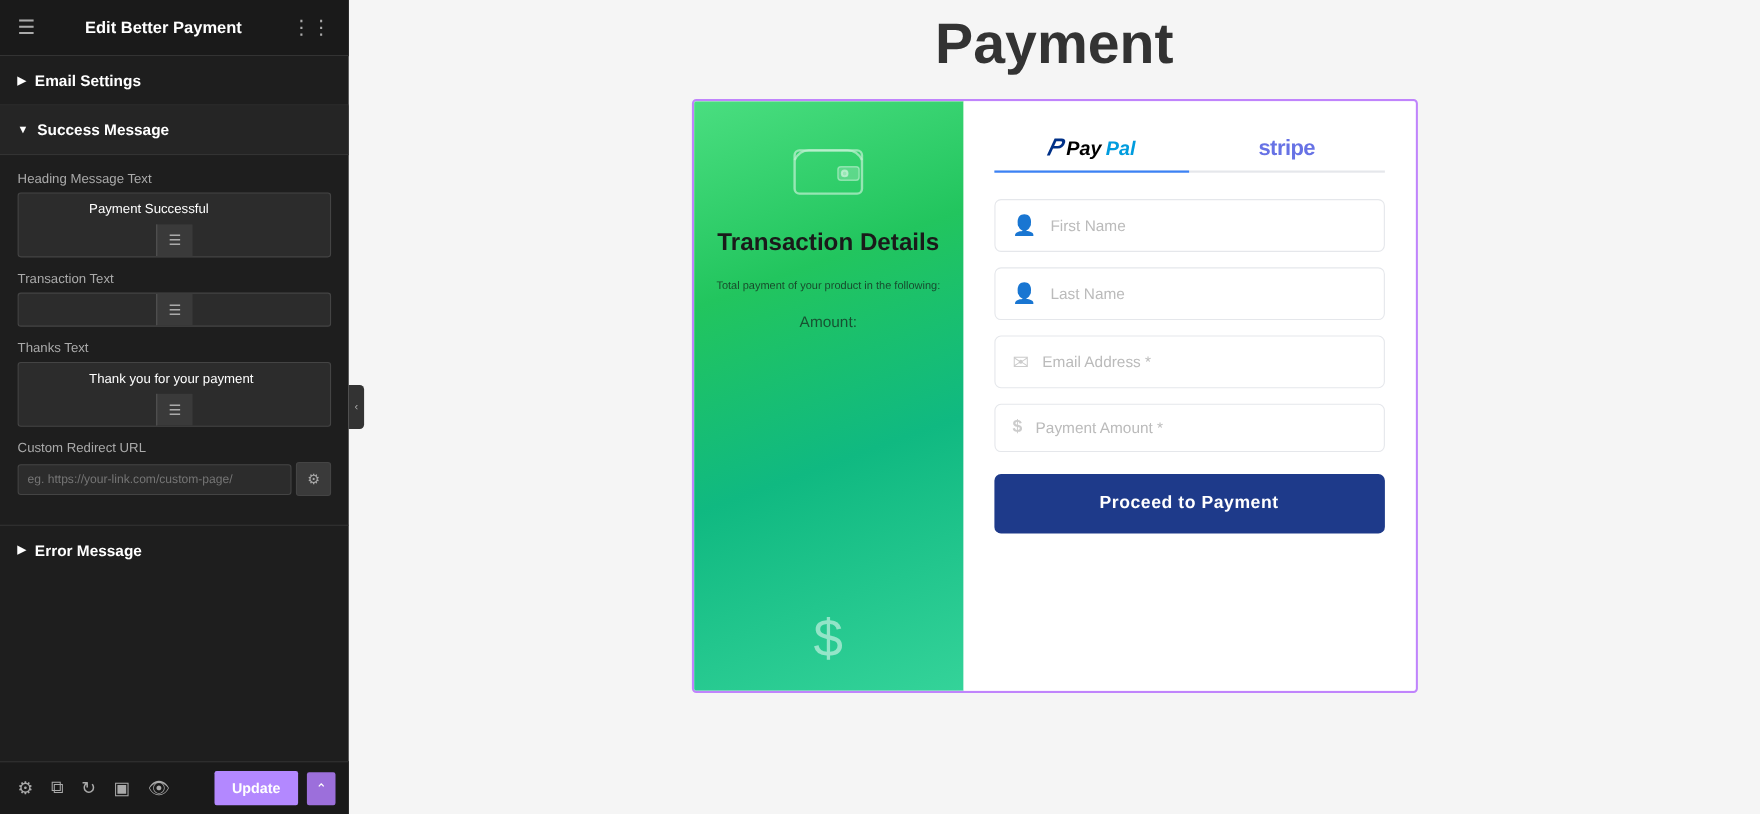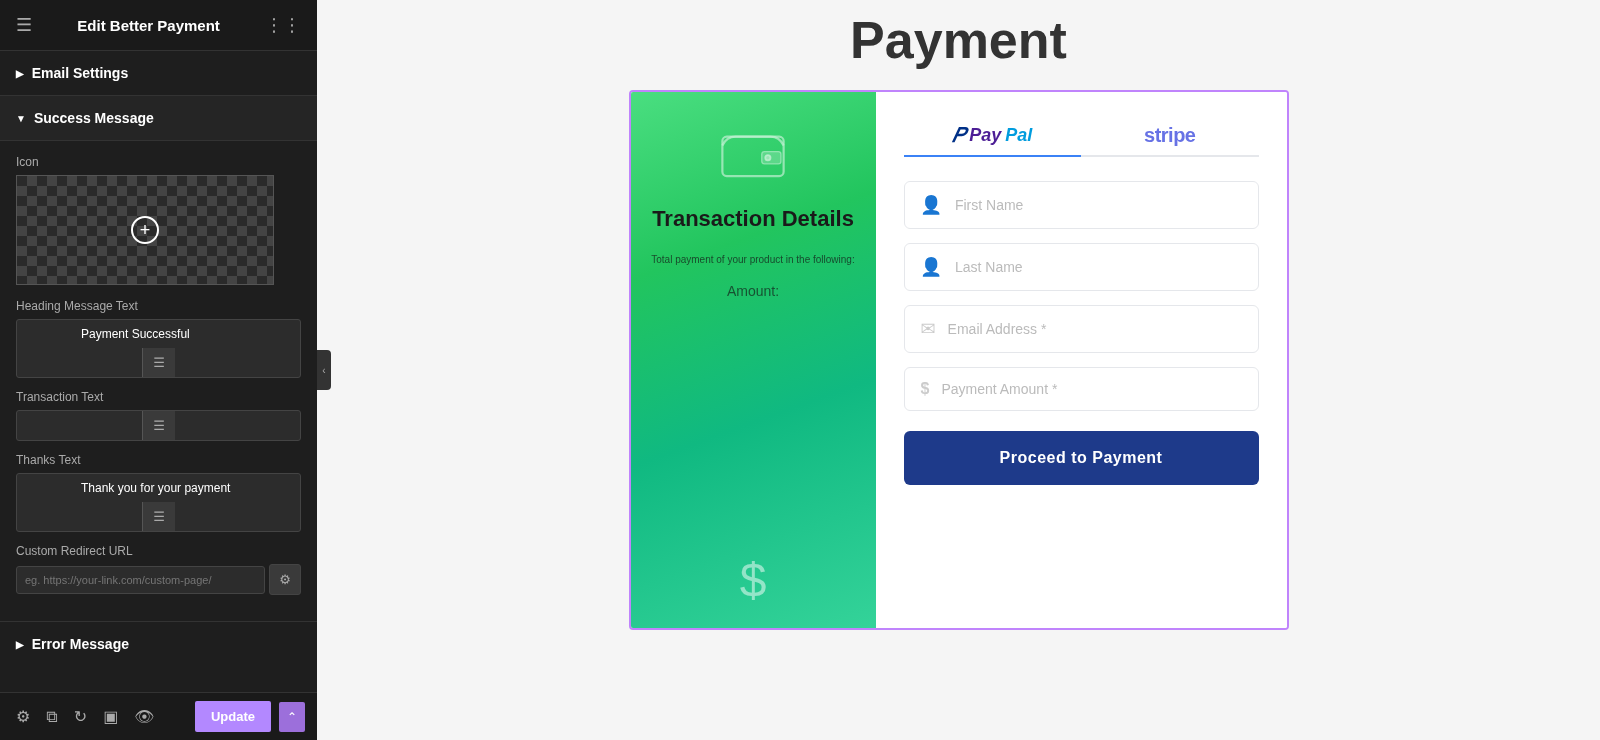--- a/index.html
+++ b/index.html
@@ -402,26 +402,20 @@
       <span>Email Settings</span>
     </div>
 
     <div class="section-header expanded">
       <span class="arrow-icon">▼</span>
       <span>Success Message</span>
     </div>
 
     <div class="sub-section">
 
-      <div class="field-row">
-        <div class="field-label">Icon</div>
-        <div class="icon-upload-box">
-          <div class="plus-circle">+</div>
-        </div>
-      </div>
 
       <div class="field-row">
         <div class="field-label">Heading Message Text</div>
         <div class="input-with-icon">
           <input type="text" value="Payment Successful" style="">
           <button class="input-icon-btn">☰</button>
         </div>
       </div>
 
       <div class="field-row">
@@ -493,21 +487,21 @@
         <span>$</span>
       </div>
     </div>
 
     <div class="widget-right">
 
       <div class="payment-tabs">
         <div class="tab-item active">
           <div class="paypal-logo">
             <span class="paypal-p">𝑃</span>
-            <span style="color:#4c1d95;font-size:18px;font-style:italic;font-weight:800;">Pay</span>
+            <span style="color:#000000;font-size:18px;font-style:italic;font-weight:800;">Pay</span>
               <span style="color:#009cde;font-size:18px;font-style:italic;font-weight:700;">Pal</span>
           </div>
         </div>
         <div class="tab-item">
           <span class="stripe-text">stripe</span>
         </div>
       </div>
 
       <div class="form-input-row">
         <span class="input-icon">👤</span>

